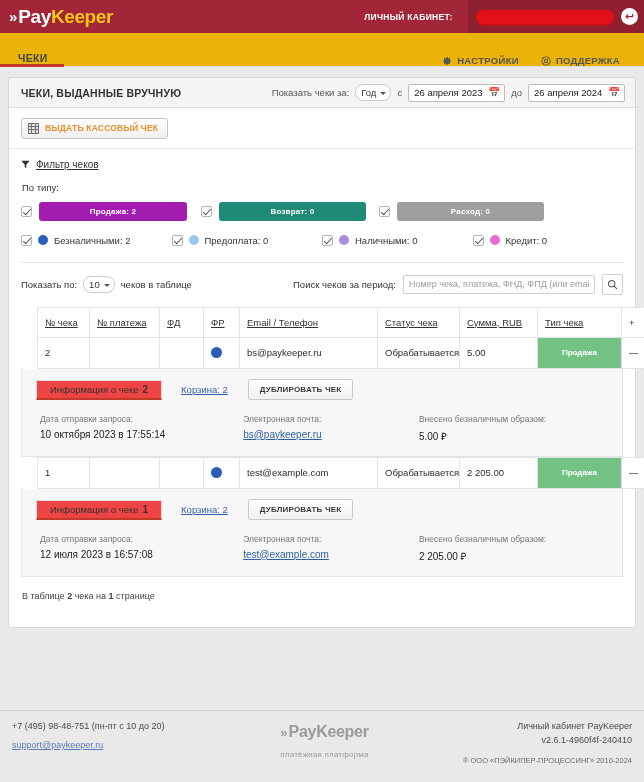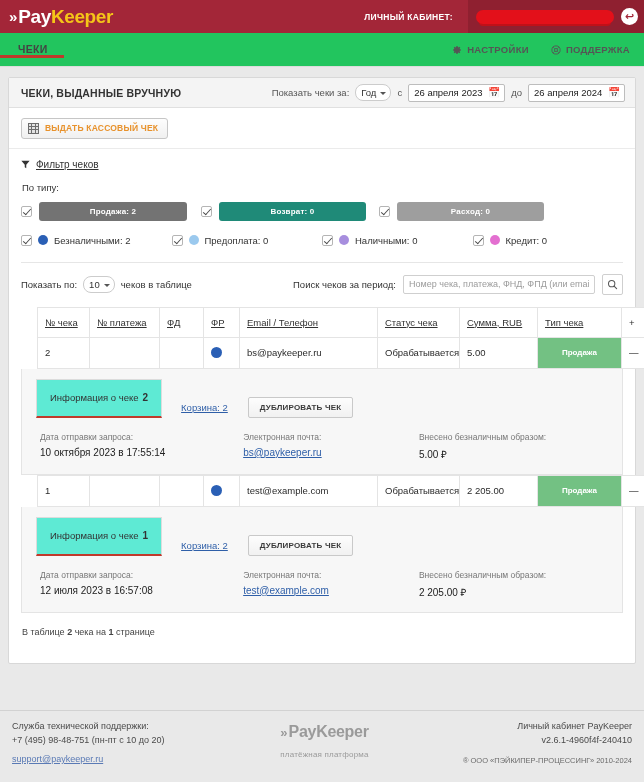--- a/index.html
+++ b/index.html
@@ -54,37 +54,37 @@
     width:17px; height:17px; border-radius:50%;
     background:#fff; color:#a32638;
     display:flex; align-items:center; justify-content:center;
     font-size:11px; font-weight:bold; margin-left:7px;
     font-family:"DejaVu Sans", sans-serif;
   }
 
   
   .navbar {
     height: 34px;
-    background:#22c55e;
+    background:#eab308;
     border-bottom:1px solid #dcdcdc;
-    display:flex; align-items:center;
+    display:flex; align-items:flex-end;
     position:relative;
   }
   .nav-tab {
     padding: 0 16px 0 18px;
     display:flex; align-items:center;
     font-size:10.5px; font-weight:bold; color:#444;
     letter-spacing:.3px;
     border-bottom:3px solid #c0392b;
     margin-bottom:-1px;
     cursor:pointer;
   }
   .nav-right {
     margin-left:auto; display:flex; align-items:center;
-    padding-right:14px; gap:22px;
+    padding-right:24px; gap:22px;
   }
   .nav-link {
     display:flex; align-items:center; gap:5px;
     font-size:9.5px; font-weight:bold; color:#555; letter-spacing:.3px;
     cursor:pointer;
   }
   .nav-link svg { display:block; }
 
   
   .card {
@@ -236,22 +236,22 @@
   td.type-td { padding:0; }
   .blue-dot { width:11px; height:11px; border-radius:50%; background:#2a5fb5; display:block; }
 
   
   .detail {
     background:#f7f7f7; border:1px solid #e4e4e4; border-top:none;
     padding: 10px 0 13px 0;
   }
   .detail-tabs { display:flex; align-items:flex-end; gap:0; padding-left:14px; }
   .dtab {
-    background:#5eead4; border:1px solid #dcdcdc; border-bottom:2px solid #c0392b;
-    height:20px; display:flex; align-items:center; padding:18px 13px;
+    background:#ef4444; border:1px solid #dcdcdc; border-bottom:2px solid #c0392b;
+    height:20px; display:flex; align-items:center; padding:0 13px;
     font-size:9.5px; color:#333; cursor:pointer;
   }
   .dtab b { margin-left:4px; font-size:10px; }
   .dlink {
     margin-left:19px; font-size:9.5px; color:#2f5fa8;
     text-decoration:underline; cursor:pointer; padding-bottom:5px;
   }
   .dbtn {
     margin-left:20px;
     background:linear-gradient(#fdfdfd,#f1f1f1);
@@ -380,21 +380,21 @@
           </svg>
       </span>
       <span class="lnk">Фильтр чеков</span>
     </div>
 
     <div class="sect-label">По типу:</div>
 
     <div class="type-row">
       <div class="type-item t1">
         <span class="chk"></span>
-        <span class="pill w1" id="pill0" style="background: #737373;">Продажа: 2</span>
+        <span class="pill w1" id="pill0" style="background: #a21caf;">Продажа: 2</span>
       </div>
       <div class="type-item t2">
         <span class="chk"></span>
         <span class="pill w2" id="pill1" style="background: rgb(31, 138, 120);">Возврат: 0</span>
       </div>
       <div class="type-item">
         <span class="chk"></span>
         <span class="pill w2" id="pill2" style="background: rgb(158, 158, 158);">Расход: 0</span>
       </div>
     </div>
@@ -575,21 +575,20 @@
     <span>В таблице</span>
     <b>2</b>
     <span>чека на</span>
     <b>1</b>
     <span>странице</span>
   </div>
 </div>
 
 <div class="footer">
   <div class="f-left">
-    <div>Служба технической поддержки:</div>
     <div>+7 (495) 98-48-751 (пн-пт с 10 до 20)</div>
     <div style="margin-top:5px;"><a href="#">support@paykeeper.ru</a></div>
   </div>
   <div class="f-mid">
     <div class="f-logo">
       <span class="c">»</span>
         <span>Pay</span>
         <span>Keeper</span>
     </div>
     <div class="f-sub">платёжная платформа</div>

